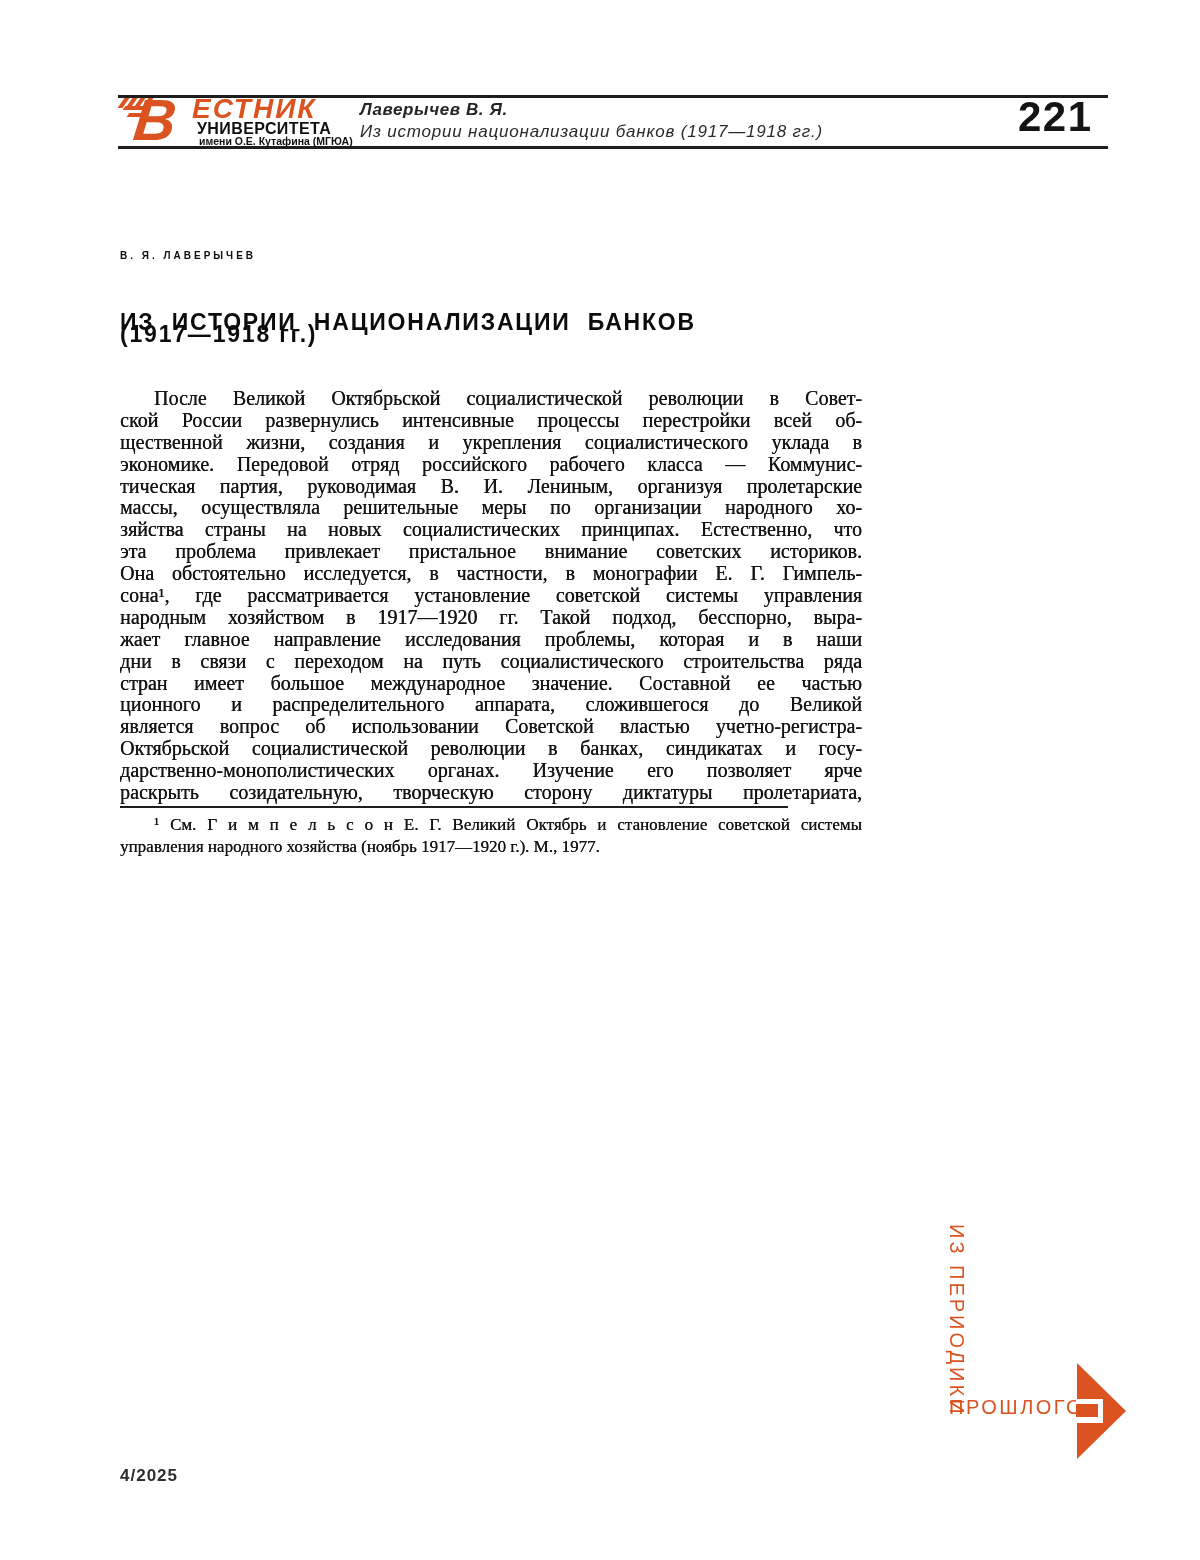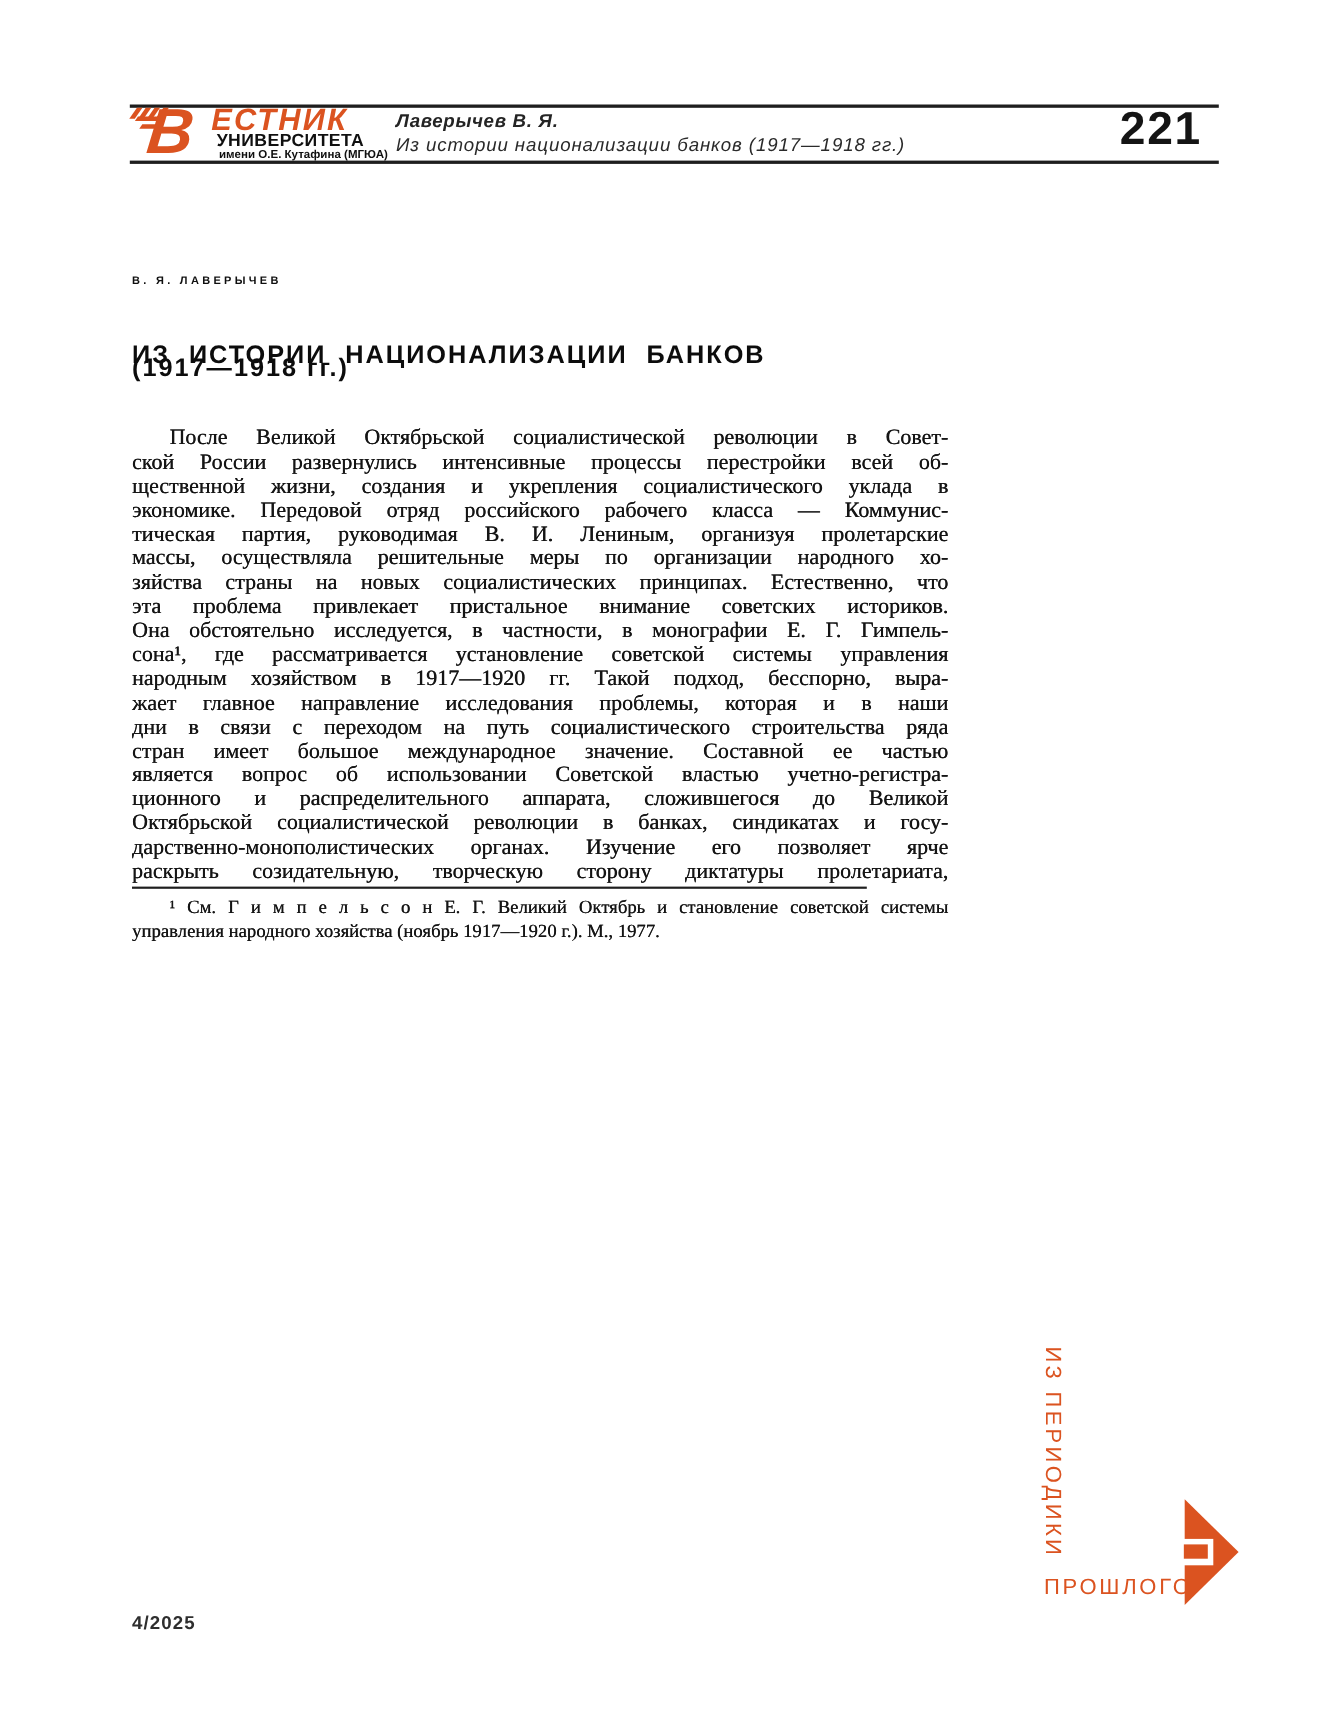--- a/index.html
+++ b/index.html
@@ -81,21 +81,21 @@
   .fline1{text-align:justify;text-align-last:justify;text-indent:34px;height:22px;}
   .fline2{text-align:left;height:22px;}
   
   #side-vert{
     position:absolute;left:968px;top:1224px;width:178px;
     transform:rotate(90deg);transform-origin:0 0;
     color:var(--accent);font-size:20px;letter-spacing:3px;white-space:nowrap;
   }
   #side-horiz{
     position:absolute;left:949px;top:1396px;color:var(--accent);
-    font-size:20px;letter-spacing:2.5px;white-space:nowrap;margin-top:36px;
+    font-size:20px;letter-spacing:2.5px;white-space:nowrap;
   }
   #side-arrow{position:absolute;left:1076px;top:1362px;width:52px;height:100px;}
   
   #footer-issue{
     position:absolute;left:120px;top:1466px;font-size:17px;
     letter-spacing:1px;color:#2e2e2e;font-weight:bold;
   }
 </style>
 </head>
 <body>
@@ -136,22 +136,22 @@
     <div class="bline">тическая партия, руководимая В. И. Лениным, организуя пролетарские</div>
     <div class="bline">массы, осуществляла решительные меры по организации народного хо-</div>
     <div class="bline">зяйства страны на новых социалистических принципах. Естественно, что</div>
     <div class="bline">эта проблема привлекает пристальное внимание советских историков.</div>
     <div class="bline">Она обстоятельно исследуется, в частности, в монографии Е. Г. Гимпель-</div>
     <div class="bline">сона¹, где рассматривается установление советской системы управления</div>
     <div class="bline">народным хозяйством в 1917—1920 гг. Такой подход, бесспорно, выра-</div>
     <div class="bline">жает главное направление исследования проблемы, которая и в наши</div>
     <div class="bline">дни в связи с переходом на путь социалистического строительства ряда</div>
     <div class="bline">стран имеет большое международное значение. Составной ее частью</div>
+    <div class="bline">ционного и распределительного аппарата, сложившегося до Великой</div>
     <div class="bline">является вопрос об использовании Советской властью учетно-регистра-</div>
-    <div class="bline">ционного и распределительного аппарата, сложившегося до Великой</div>
     <div class="bline">Октябрьской социалистической революции в банках, синдикатах и госу-</div>
     <div class="bline">дарственно-монополистических органах. Изучение его позволяет ярче</div>
     <div class="bline">раскрыть созидательную, творческую сторону диктатуры пролетариата,</div>
   </div>
 
   <div id="fn-rule"></div>
   <div id="footnote">
     <div class="fline1">¹ См. Г и м п е л ь с о н  Е. Г. Великий Октябрь и становление советской системы</div>
     <div class="fline2">управления народного хозяйства (ноябрь 1917—1920 г.). М., 1977.</div>
   </div>

